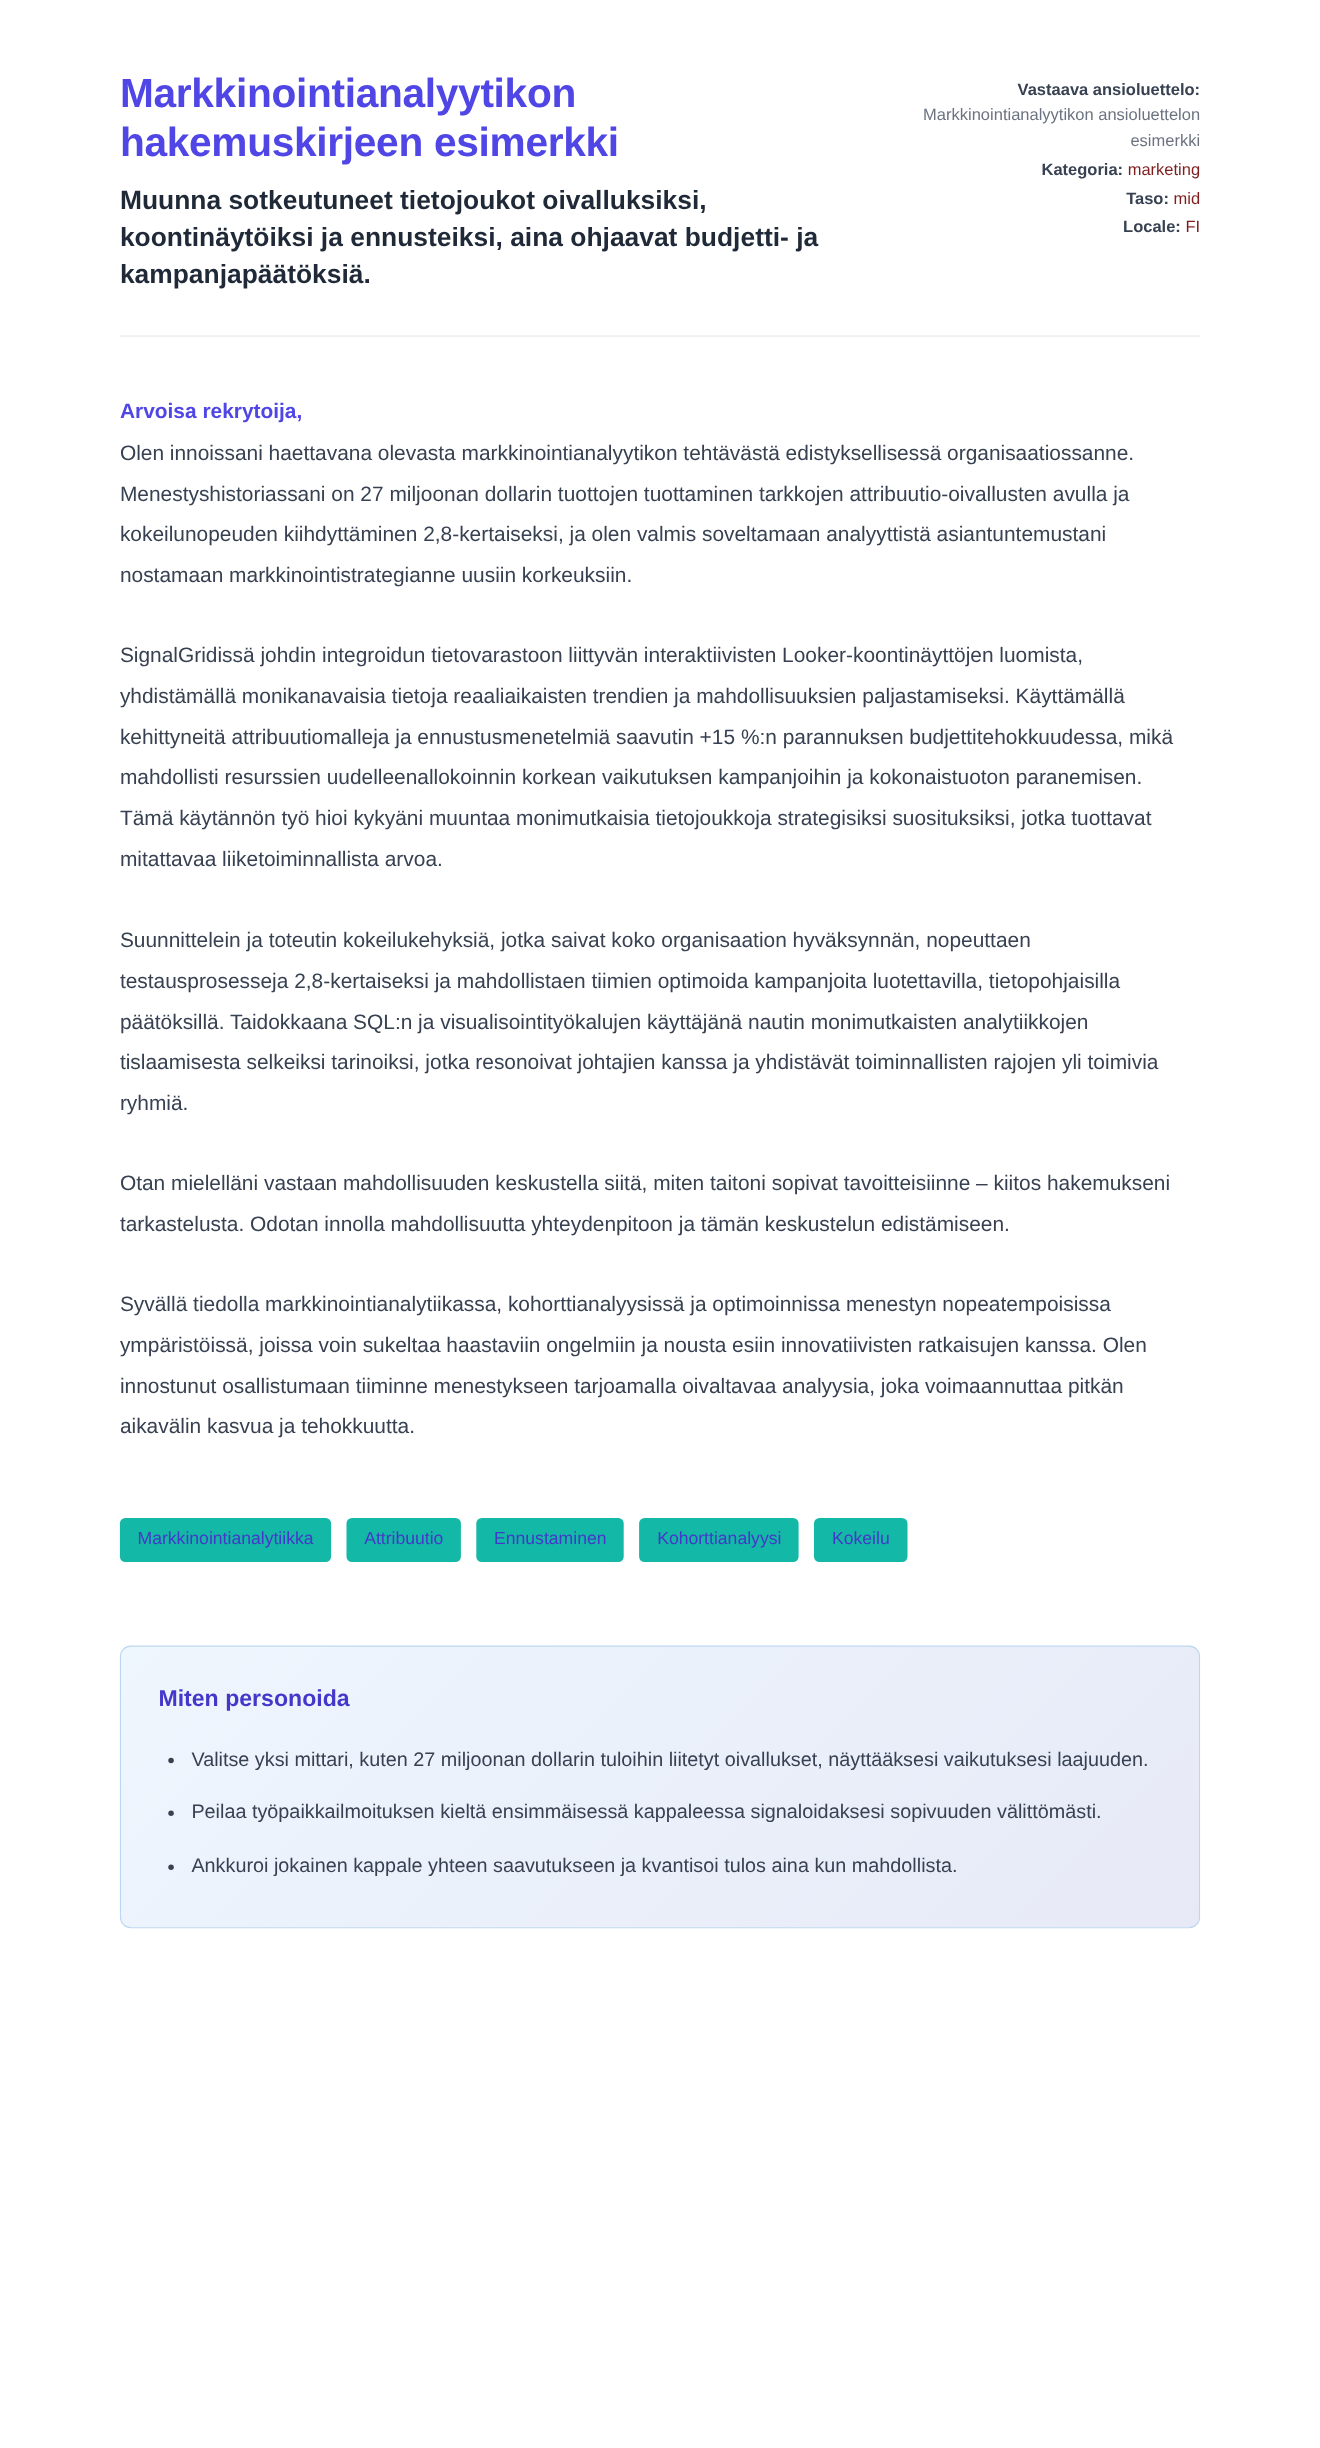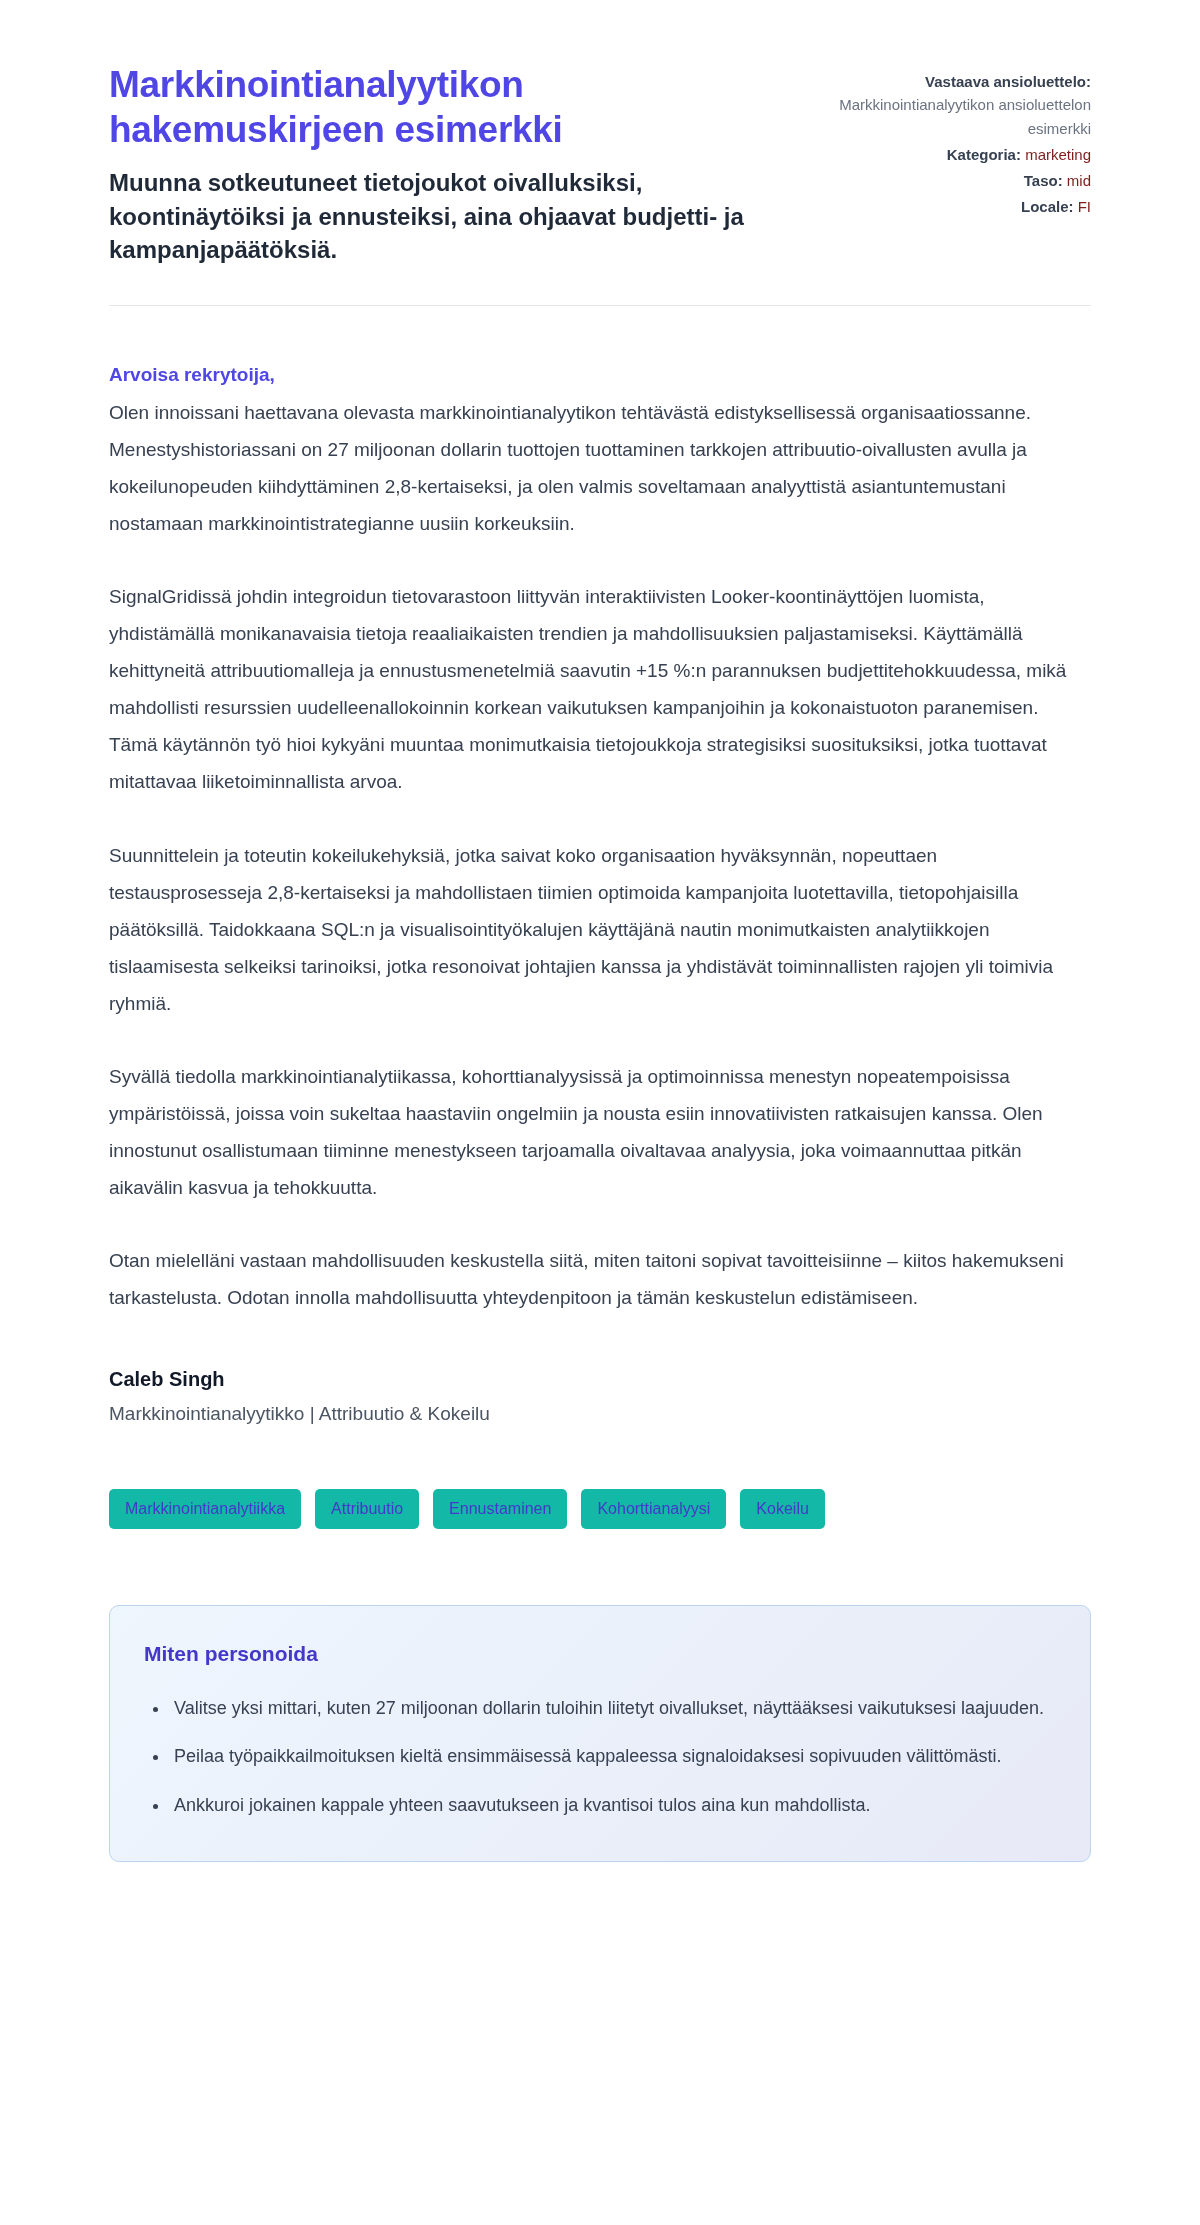--- a/index.html
+++ b/index.html
@@ -172,27 +172,23 @@
     </div>
 
     <hr class="divider">
 
     <div class="letter">
       <p class="salutation">Arvoisa rekrytoija,</p>
 
       <p class="para">Olen innoissani haettavana olevasta markkinointianalyytikon tehtävästä edistyksellisessä organisaatiossanne. Menestyshistoriassani on 27 miljoonan dollarin tuottojen tuottaminen tarkkojen attribuutio-oivallusten avulla ja kokeilunopeuden kiihdyttäminen 2,8-kertaiseksi, ja olen valmis soveltamaan analyyttistä asiantuntemustani nostamaan markkinointistrategianne uusiin korkeuksiin.</p>
       <p class="para">SignalGridissä johdin integroidun tietovarastoon liittyvän interaktiivisten Looker-koontinäyttöjen luomista, yhdistämällä monikanavaisia tietoja reaaliaikaisten trendien ja mahdollisuuksien paljastamiseksi. Käyttämällä kehittyneitä attribuutiomalleja ja ennustusmenetelmiä saavutin +15 %:n parannuksen budjettitehokkuudessa, mikä mahdollisti resurssien uudelleenallokoinnin korkean vaikutuksen kampanjoihin ja kokonaistuoton paranemisen. Tämä käytännön työ hioi kykyäni muuntaa monimutkaisia tietojoukkoja strategisiksi suosituksiksi, jotka tuottavat mitattavaa liiketoiminnallista arvoa.</p>
       <p class="para">Suunnittelein ja toteutin kokeilukehyksiä, jotka saivat koko organisaation hyväksynnän, nopeuttaen testausprosesseja 2,8-kertaiseksi ja mahdollistaen tiimien optimoida kampanjoita luotettavilla, tietopohjaisilla päätöksillä. Taidokkaana SQL:n ja visualisointityökalujen käyttäjänä nautin monimutkaisten analytiikkojen tislaamisesta selkeiksi tarinoiksi, jotka resonoivat johtajien kanssa ja yhdistävät toiminnallisten rajojen yli toimivia ryhmiä.</p>
+      <p class="para">Otan mielelläni vastaan mahdollisuuden keskustella siitä, miten taitoni sopivat tavoitteisiinne – kiitos hakemukseni tarkastelusta. Odotan innolla mahdollisuutta yhteydenpitoon ja tämän keskustelun edistämiseen.</p>
       <p class="para">Syvällä tiedolla markkinointianalytiikassa, kohorttianalyysissä ja optimoinnissa menestyn nopeatempoisissa ympäristöissä, joissa voin sukeltaa haastaviin ongelmiin ja nousta esiin innovatiivisten ratkaisujen kanssa. Olen innostunut osallistumaan tiiminne menestykseen tarjoamalla oivaltavaa analyysia, joka voimaannuttaa pitkän aikavälin kasvua ja tehokkuutta.</p>
-      <p class="para">Otan mielelläni vastaan mahdollisuuden keskustella siitä, miten taitoni sopivat tavoitteisiinne – kiitos hakemukseni tarkastelusta. Odotan innolla mahdollisuutta yhteydenpitoon ja tämän keskustelun edistämiseen.</p>
-
-      <div class="signature">
-        <p class="sig-name">Caleb Singh</p>
-        <p class="sig-title">Markkinointianalyytikko | Attribuutio &amp; Kokeilu</p>
-      </div>
+
     </div>
 
     <div class="tag-list">
       <span class="tag">Markkinointianalytiikka</span>
       <span class="tag">Attribuutio</span>
       <span class="tag">Ennustaminen</span>
       <span class="tag">Kohorttianalyysi</span>
       <span class="tag">Kokeilu</span>
     </div>
 

